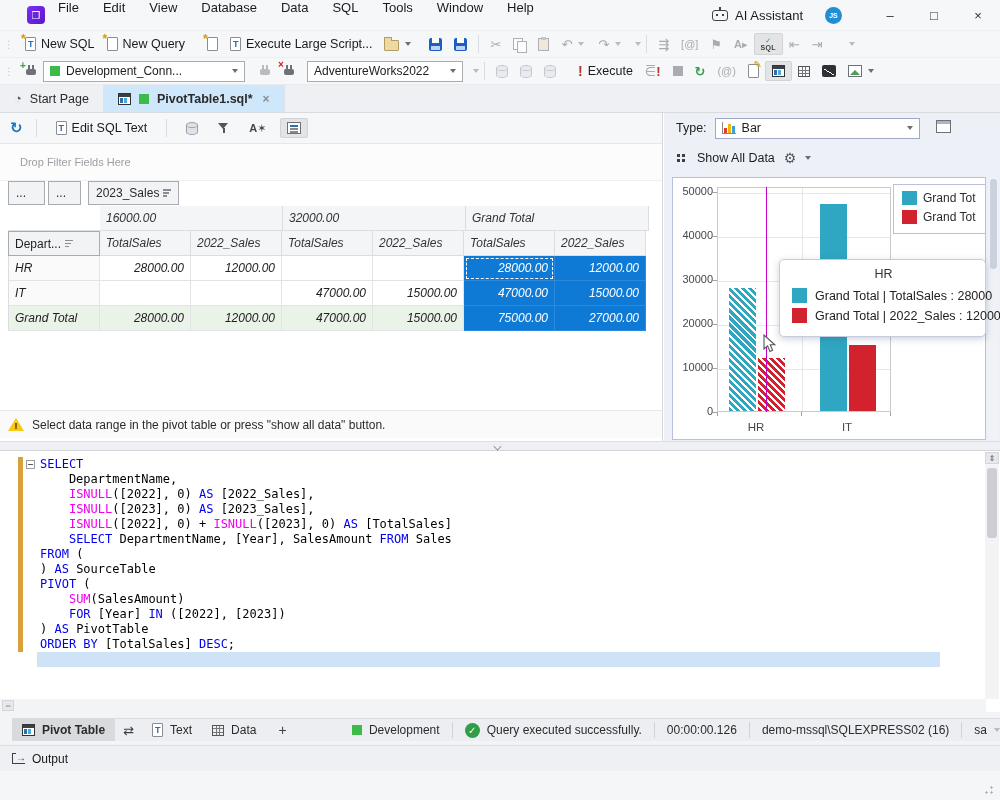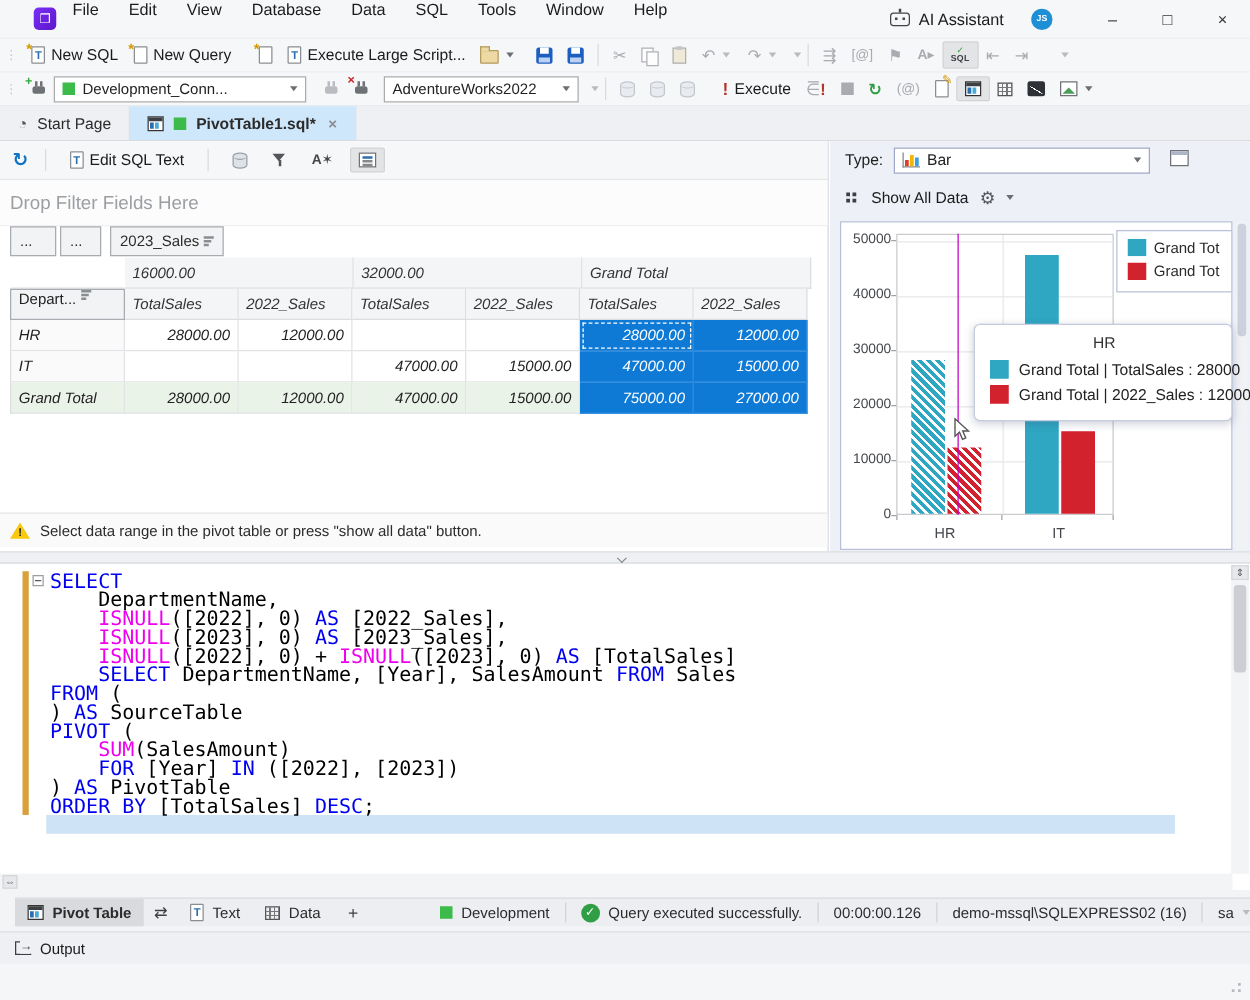--- a/index.html
+++ b/index.html
@@ -104,37 +104,37 @@
   .doctab { display:flex; align-items:center; gap:8px; padding:0 14px; font-size:12.5px; color:#2b2b2b; border-right:1px solid #dfe1e5; }
   .doctab.active { background:#cfe7fa; font-weight:bold; }
   .doctab .close { color:#8a8d92; font-size:12px; margin-left:2px; }
   .starticon { color:#555; font-size:13px; }
 
   
   .main { position:absolute; left:0; top:113px; width:1000px; height:328px; background:#fff; }
   .pivot-panel { position:absolute; left:0; top:0; width:663px; height:328px; background:#fff; border-right:1px solid #d5d7db; }
   .pivot-toolbar { position:absolute; left:0; top:0; width:100%; height:31px; background:#f6f7f9; border-bottom:1px solid #e5e7ea; display:flex; align-items:center; padding-left:10px; gap:8px; }
   .refresh { color:#1273c4; font-size:15px; font-weight:bold; }
-  .dropfilter { position:absolute; left:0; top:31px; width:100%; height:37px; background:#fcfcfc; border-bottom:1px solid #f0f0f0; color:#9b9ea3; font-size:15px; display:flex; align-items:center; padding-left:8px; }
+  .dropfilter { position:absolute; left:0; top:31px; width:100%; height:37px; background:#fcfcfc; border-bottom:1px solid #f0f0f0; color:#9b9ea3; font-size:11px; display:flex; align-items:center; padding-left:20px; }
 
   
   .fieldrow { position:absolute; left:8px; top:68px; height:24px; display:flex; gap:3px; }
   .fieldbtn { height:24px; background:#f2f3f5; border:1px solid #a8abb0; display:flex; align-items:center; padding:0 7px; font-size:12px; color:#2b2b2b; }
   .pgrid { position:absolute; left:8px; top:93px; font-size:12px; }
   .prow { display:flex; }
   .pcell { height:25px; border-right:1px solid #e2e3e6; border-bottom:1px solid #e2e3e6; display:flex; align-items:center; padding:0 6px;font-style:italic; }
   .phead { background:#f4f5f6; color:#333; border-right:1px solid #dcdde0; border-bottom:1px solid #dcdde0; }
   .pname { width:92px; background:#fafafa; border-left:1px solid #dcdde0; }
   .pc { width:91px; }
   .num { justify-content:flex-end; }
   .sel { background:#0e7ad6; color:#fff; border-right-color:#2c8ade; border-bottom-color:#2c8ade; }
   .focuscell { outline:1px dashed #fff; outline-offset:-3px; }
   .gt { background:#eaf3e8; }
   .gwide { width:183px; }
-  .rowfieldbtn { width:92px; height:25px; background:#f2f3f5; border:1px solid #a8abb0; display:flex; padding:0 6px; }
+  .rowfieldbtn { width:92px; height:25px; background:#f2f3f5; border:1px solid #a8abb0; display:flex; align-items:center; padding:0 6px; }
 
   .warnbar { position:absolute; left:0; bottom:3px; width:662px; height:28px; background:#fafafa; border-top:1px solid #e8e8e8; display:flex; align-items:center; gap:8px; padding-left:8px; font-size:12px; color:#2b2b2b; }
 
   
   .chart-panel { position:absolute; left:664px; top:0; width:336px; height:328px; background:#edf0f7; }
   .typerow { position:absolute; left:0; top:0; width:100%; height:30px; display:flex; align-items:center; padding-left:12px; gap:8px; font-size:12.5px; }
   .typecombo { width:205px; height:21px; background:#fff; border:1px solid #9fa8c6; display:flex; align-items:center; gap:6px; padding:0 6px; }
   .typecombo .caret { margin-left:auto; }
   .newchartbtn { margin-left:8px; }
   .showrow { position:absolute; left:0; top:30px; width:100%; height:30px; display:flex; align-items:center; padding-left:12px; gap:9px; font-size:12.5px; color:#1b1b1b; }
@@ -164,21 +164,21 @@
   
   .hsplit { position:absolute; left:0; top:441px; width:1000px; height:10px; background:#eef0f3; border-top:1px solid #dcdee2; border-bottom:1px solid #d3d5d9; }
   .hsplit .chev { position:absolute; left:493px; top:1px; width:8px; height:8px; }
   .hsplit .chev::before { content:""; position:absolute; left:1px; top:0px; width:6px; height:6px; border-right:1.6px solid #7b7e84; border-bottom:1.6px solid #7b7e84; transform:rotate(45deg) scale(.8); }
 
   
   .editor { position:absolute; left:0; top:451px; width:1000px; height:261px; background:#fff; }
   .changebar { position:absolute; left:18px; top:6px; width:5px; height:195px; background:#d8a13c; }
   .foldbox { position:absolute; left:26px; top:9px; width:9px; height:9px; border:1px solid #9a9da2; background:#fff; }
   .foldbox::before { content:""; position:absolute; left:1px; top:3px; width:5px; height:1px; background:#55585d; }
-  .code { position:absolute; left:40px; top:6px; font-family:"DejaVu Sans Mono","Liberation Mono",monospace; font-size:16px; line-height:15px; }
+  .code { position:absolute; left:40px; top:6px; font-family:"DejaVu Sans Mono","Liberation Mono",monospace; font-size:12px; line-height:15px; }
   .code .ln { white-space:pre; height:15px; }
   .tok-k { color:#0000ee; } .tok-f { color:#ee00ee; } .tok-t { color:#000; }
   .curline { position:absolute; left:37px; top:201px; height:15px; width:903px; background:#cfe3f7; }
   .ed-vscroll { position:absolute; right:1px; top:1px; width:14px; height:247px; background:#f3f4f6; }
   .ed-vscroll .split { position:absolute; left:0; top:0; width:14px; height:12px; background:#e6e8eb; border:1px solid #d4d6da; font-size:8px; text-align:center; line-height:11px; color:#55585d; }
   .ed-vscroll .thumb { position:absolute; left:2px; top:16px; width:10px; height:70px; background:#ccced3; border-radius:3px; }
   .ed-hscroll { position:absolute; left:0; bottom:0; width:986px; height:13px; background:#f3f4f6; }
   .ed-hscroll .mini { position:absolute; left:2px; top:1px; width:12px; height:11px; background:#e6e8eb; border:1px solid #d4d6da; font-size:8px; line-height:10px; text-align:center; color:#55585d; }
 
   

